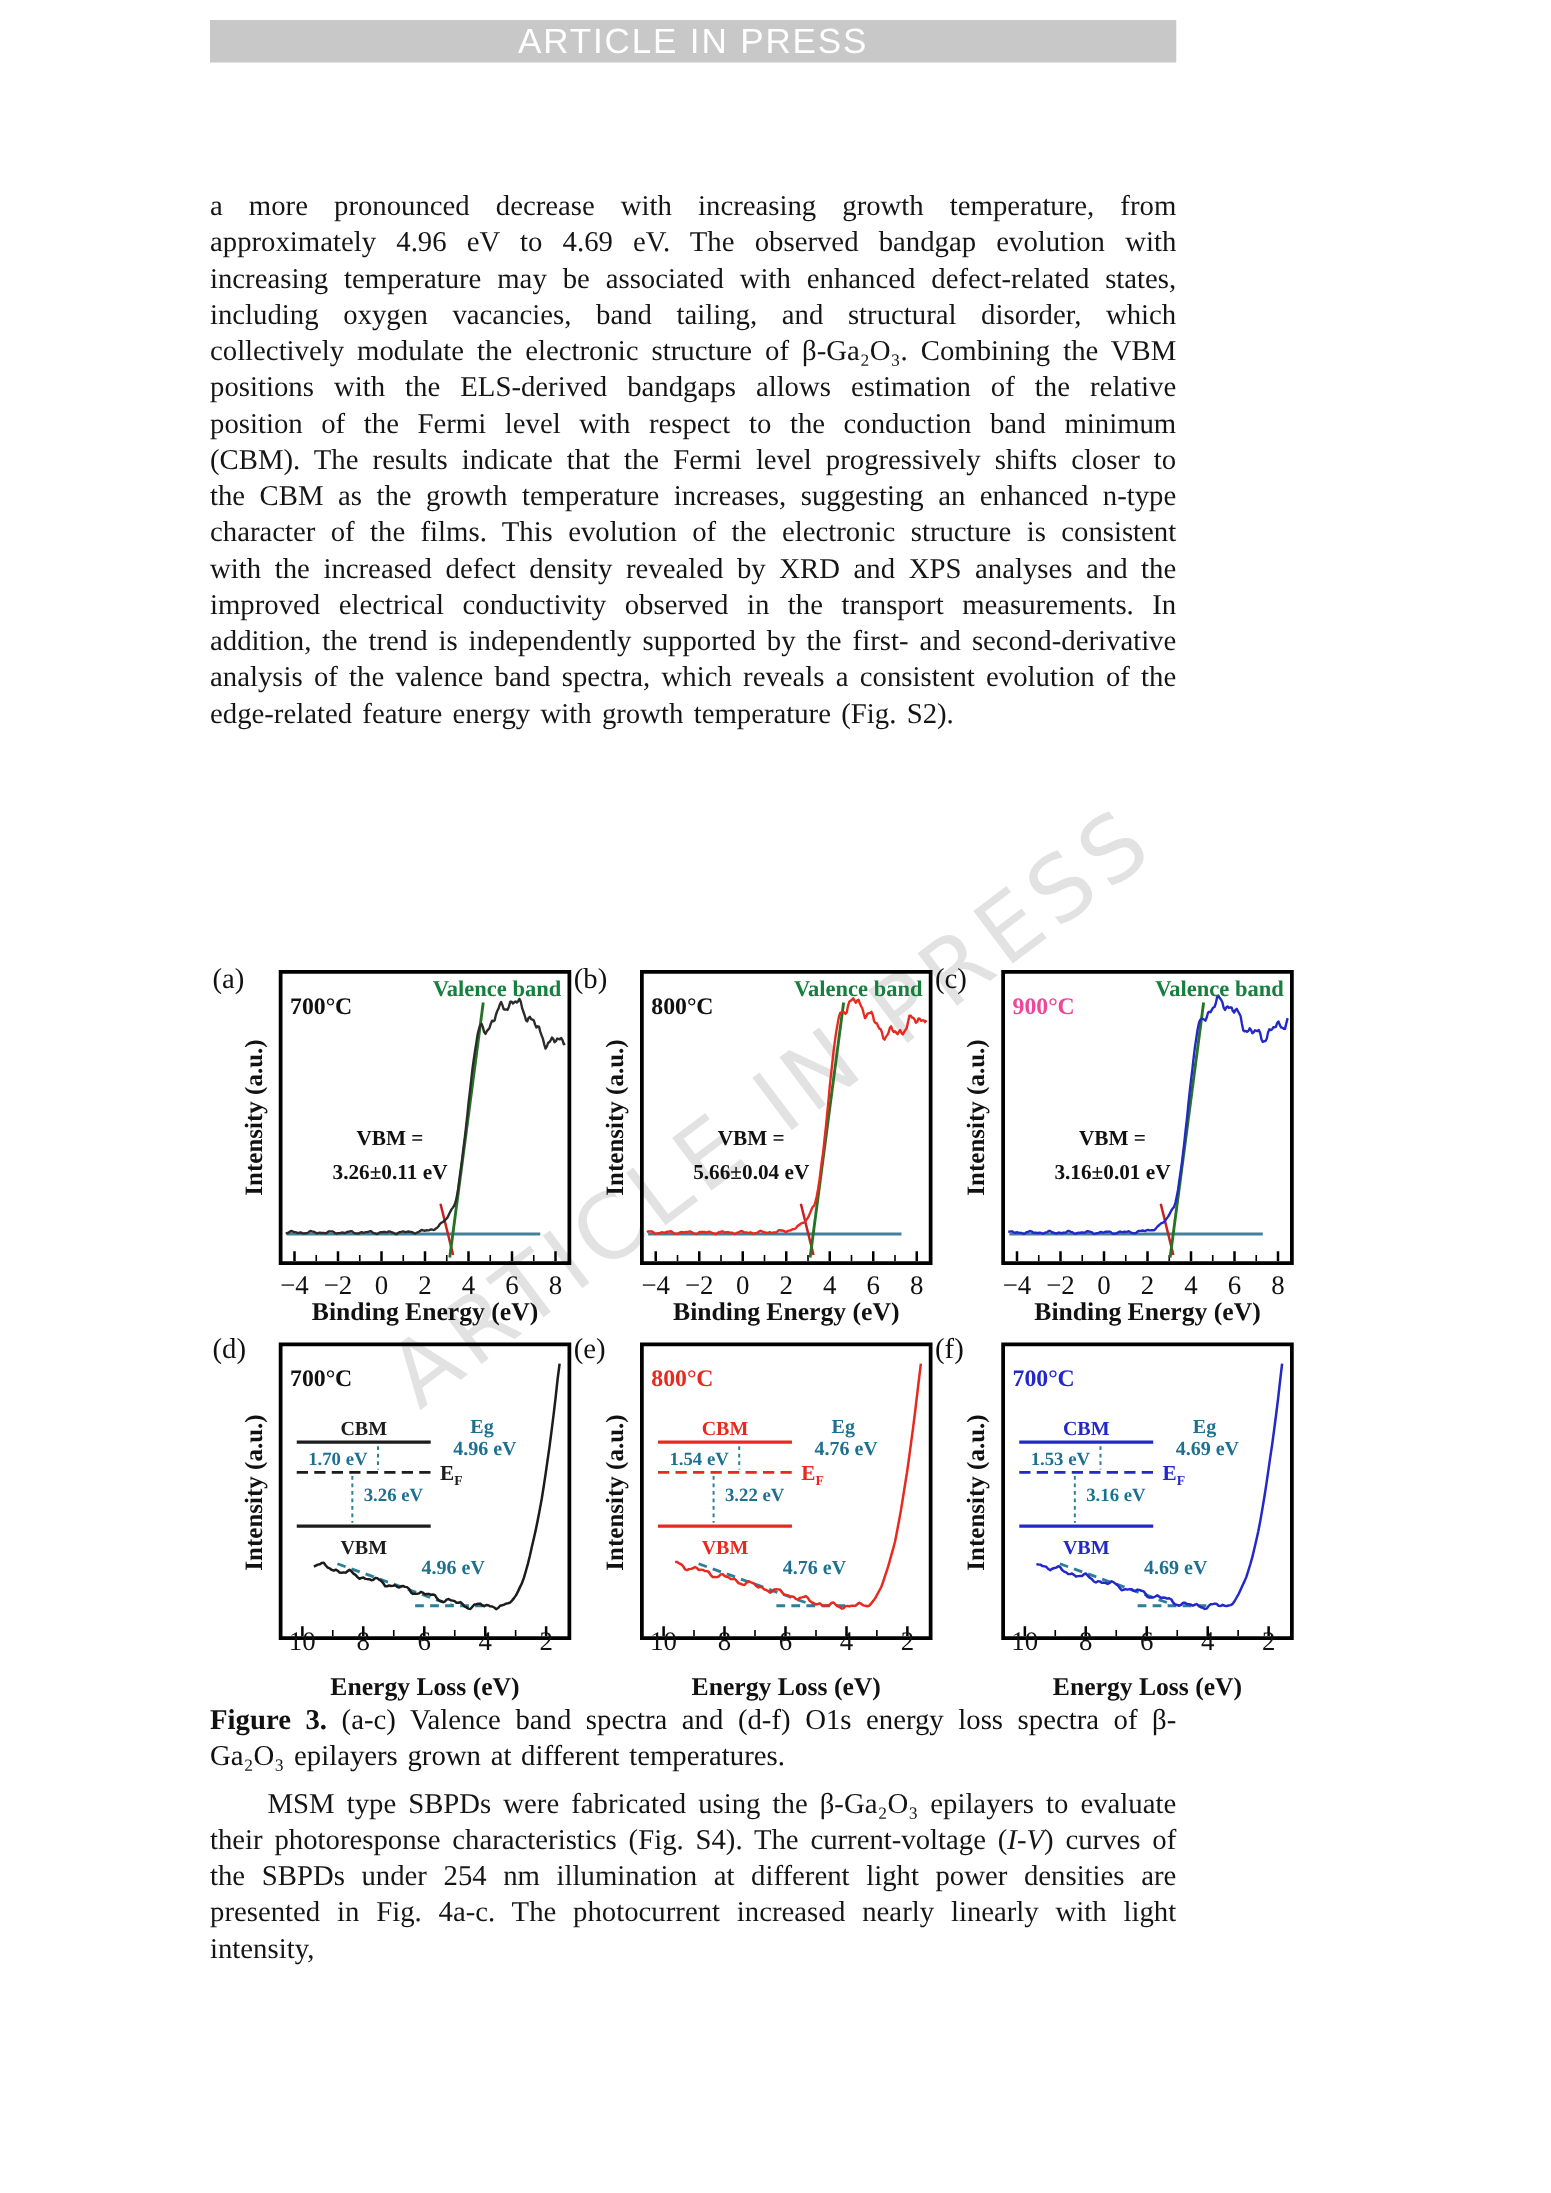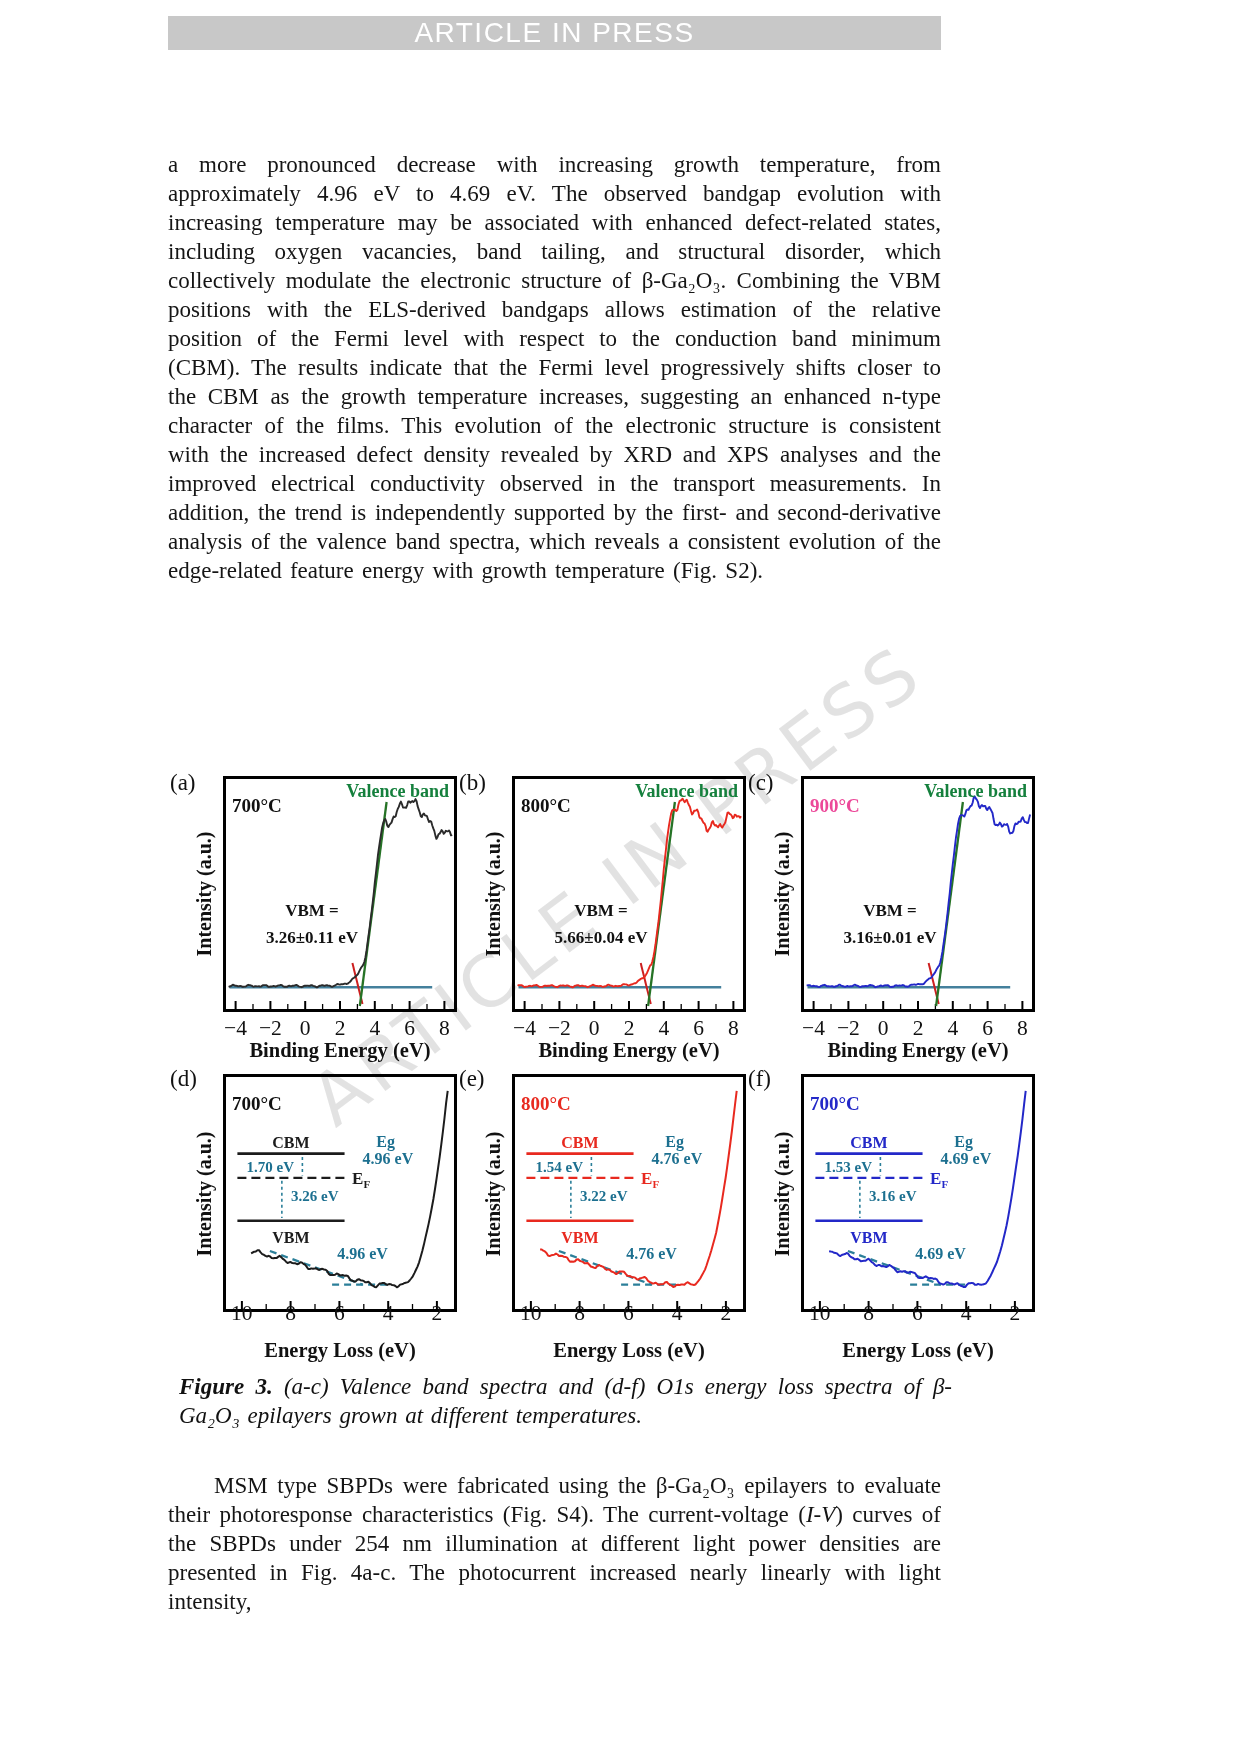--- a/index.html
+++ b/index.html
@@ -5,23 +5,23 @@
   html,body{margin:0;padding:0;background:#ffffff;}
   #page{position:relative;width:1241px;height:1754px;background:#ffffff;overflow:hidden;
         font-family:"Liberation Serif","DejaVu Serif",serif;color:#111111;}
   .banner{position:absolute;left:168px;top:16px;width:773px;height:34px;background:#c8c8c8;
           color:#ffffff;font-family:"Liberation Sans","DejaVu Sans",sans-serif;
           font-size:28px;line-height:34px;text-align:center;letter-spacing:1.5px;font-weight:400;}
   .col{position:absolute;left:168px;top:150px;width:773px;height:1600px;}
   .body-p{position:absolute;left:0;width:773px;margin:0;font-size:23px;line-height:29px;
           text-align:justify;word-spacing:2.5px;color:#151515;}
   #p1{top:0;}
-  .caption{position:absolute;left:0;top:1212px;width:773px;margin:11px;font-size:23px;line-height:28.5px;
-           text-align:justify;word-spacing:2px;font-style:italic;}
-  #p2{top:1278px;text-indent:46px;margin-top:43px;}
+  .caption{position:absolute;left:0;top:1212px;width:773px;margin:0;font-size:23px;line-height:28.5px;
+           text-align:justify;word-spacing:2px;}
+  #p2{top:1278px;text-indent:46px;}
   
   .figure{position:absolute;left:2px;top:618px;width:866px;height:592px;}
   .watermark{position:absolute;left:80px;top:88px;width:700px;text-align:center;white-space:nowrap;
              font-family:"DejaVu Sans","Liberation Sans",sans-serif;font-size:72px;font-weight:400;
              letter-spacing:6px;color:#c9c9c9;opacity:0.52;transform:rotate(-37deg);z-index:0;}
   .figrow{display:flex;position:relative;z-index:1;}
   .cell{position:relative;flex:none;width:286px;height:300px;margin-right:3px;}
   .row2{margin-top:-4px;}
   .row2 .cell{height:306px;}
   .pletter{position:absolute;left:0;top:2px;font-size:23px;color:#111;}

